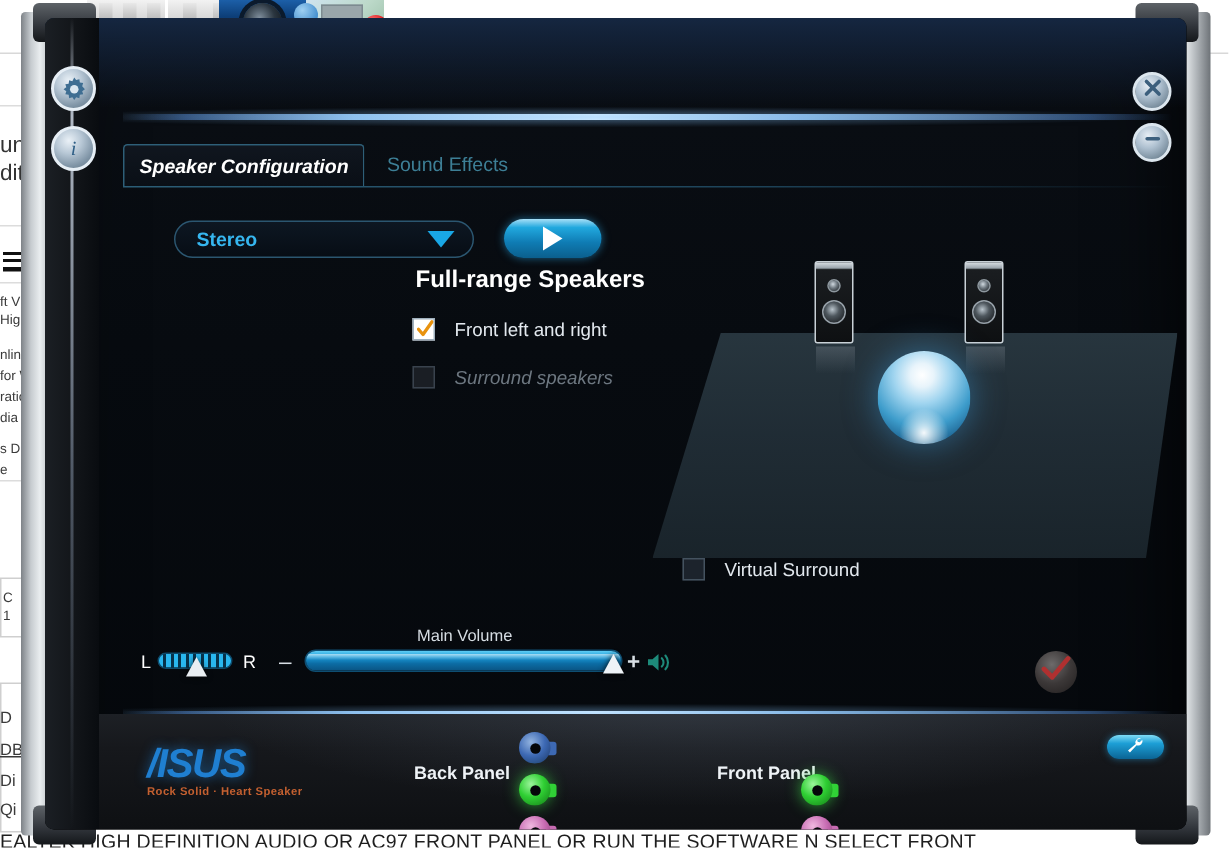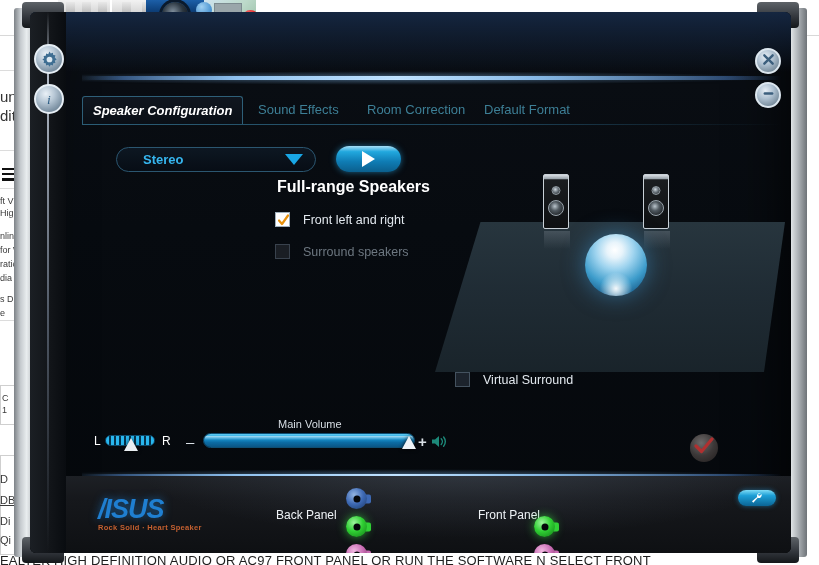--- a/index.html
+++ b/index.html
@@ -137,21 +137,21 @@
     background: linear-gradient(90deg,#2b5d76 0%, #1d4359 60%, rgba(20,40,55,0) 100%);
   }
 
   
   .dropdown {
     position: absolute; left: 86px; top: 135px; width: 200px; height: 25px;
     background: linear-gradient(180deg,#0d1722 0%,#070d15 100%);
     border: 1px solid #2b5670; border-radius: 13px;
     display: flex; align-items: center; cursor: pointer;
   }
-  .dropdown-label { margin-left: 26px; font-size: 13px; color: #36b6ef; font-weight: bold; }
+  .dropdown-label { margin-left: 14px; font-size: 13px; color: #36b6ef; font-weight: bold; }
   .dd-arrow {
     position: absolute; right: 12px; width: 0; height: 0;
     border-left: 9px solid transparent; border-right: 9px solid transparent;
     border-top: 11px solid #19a7e6;
   }
   .playbtn {
     position: absolute; left: 306px; top: 134px; width: 65px; height: 26px;
     border-radius: 13px;
     background: linear-gradient(180deg,#a7dff7 0%,#21a8de 22%,#0f7cb4 60%,#0b5f8d 100%);
     display: flex; align-items: center; justify-content: center; cursor: pointer;
@@ -172,21 +172,21 @@
   .cb {
     width: 15px; height: 15px; border: 1px solid #9fb0bd;
     background: #ffffff; position: relative; flex: none;
   }
   .cb.off { background: #1c232c; border-color: #44525f; }
   .cb.off.dim { background: #1a1e24; border-color: #39424d; }
   .cb .tick {
     position: absolute; left: 2px; top: 0px; width: 11px; height: 13px;
   }
   .cblabel { margin-left: 13px; font-size: 12.5px; color: #e2e8ee; white-space: nowrap; }
-  .cblabel.dim { color: #6d7780; }
+  .cblabel.dim { color: #6d7780; font-style: italic; }
 
   
   .stage { position: absolute; left: 405px; top: 160px; width: 350px; height: 205px; }
   .floor {
     position: absolute; left: 0; top: 50px; width: 350px; height: 150px;
     background: linear-gradient(180deg,#2a3942 0%,#222f38 45%,#1b262d 100%);
     clip-path: polygon(13% 0%, 100% 0%, 94% 100%, 0% 100%);
     opacity: .92;
   }
   .spk {
@@ -282,21 +282,21 @@
   .asus-logo {
     position: absolute; left: 32px; top: 18px; width: 110px;
     font-size: 27px; font-weight: bold; font-style: italic; letter-spacing: -1px;
     color: #1f7fd1; text-shadow: 0 0 8px rgba(35,130,210,.7);
     font-family: "Liberation Sans", sans-serif;
   }
   .asus-tag {
     position: absolute; left: 32px; top: 47px;
     font-size: 7.5px; font-weight: bold; color: #c46030; letter-spacing: .3px;
   }
-  .panel-label { position: absolute; font-size: 12px; color: #eef2f6; font-weight: normal; padding-left: 12px; }
+  .panel-label { position: absolute; font-size: 12px; color: #eef2f6; font-weight: bold; padding-left: 12px; }
   .analog { position: absolute; left: 178px; top: 64px; font-size: 14px; font-weight: bold; color: #1fa8a0; margin-top: 25px; }
   .jack {
     position: absolute; width: 21px; height: 21px; border-radius: 50%; cursor: pointer;
   }
   .jack .ring { position: absolute; inset: 0; border-radius: 50%; }
   .jack .hole {
     position: absolute; left: 50%; top: 50%; transform: translate(-50%,-50%);
     width: 7px; height: 7px; border-radius: 50%; background: #05070a;
   }
   .jack .notch {
@@ -416,22 +416,20 @@
           </svg>
         </span>
       </div>
 
       <div class="glowbar" style="left:52px; top:64px; width:700px;"></div>
 
       <div class="tabs">
         <div class="tabs-underline"></div>
         <div class="tab active" style="left:0px;"><span>Speaker Configuration</span></div>
         <div class="tab" style="left:166px;"><span>Sound Effects</span></div>
-        <div class="tab" style="left:275px;"><span>Room Correction</span></div>
-        <div class="tab" style="left:392px;"><span>Default Format</span></div>
       </div>
 
       <div class="dropdown">
         <span class="dropdown-label">Stereo</span>
         <span class="dd-arrow"></span>
       </div>
 
       <div class="playbtn">
         <span class="play-tri"></span>
       </div>

